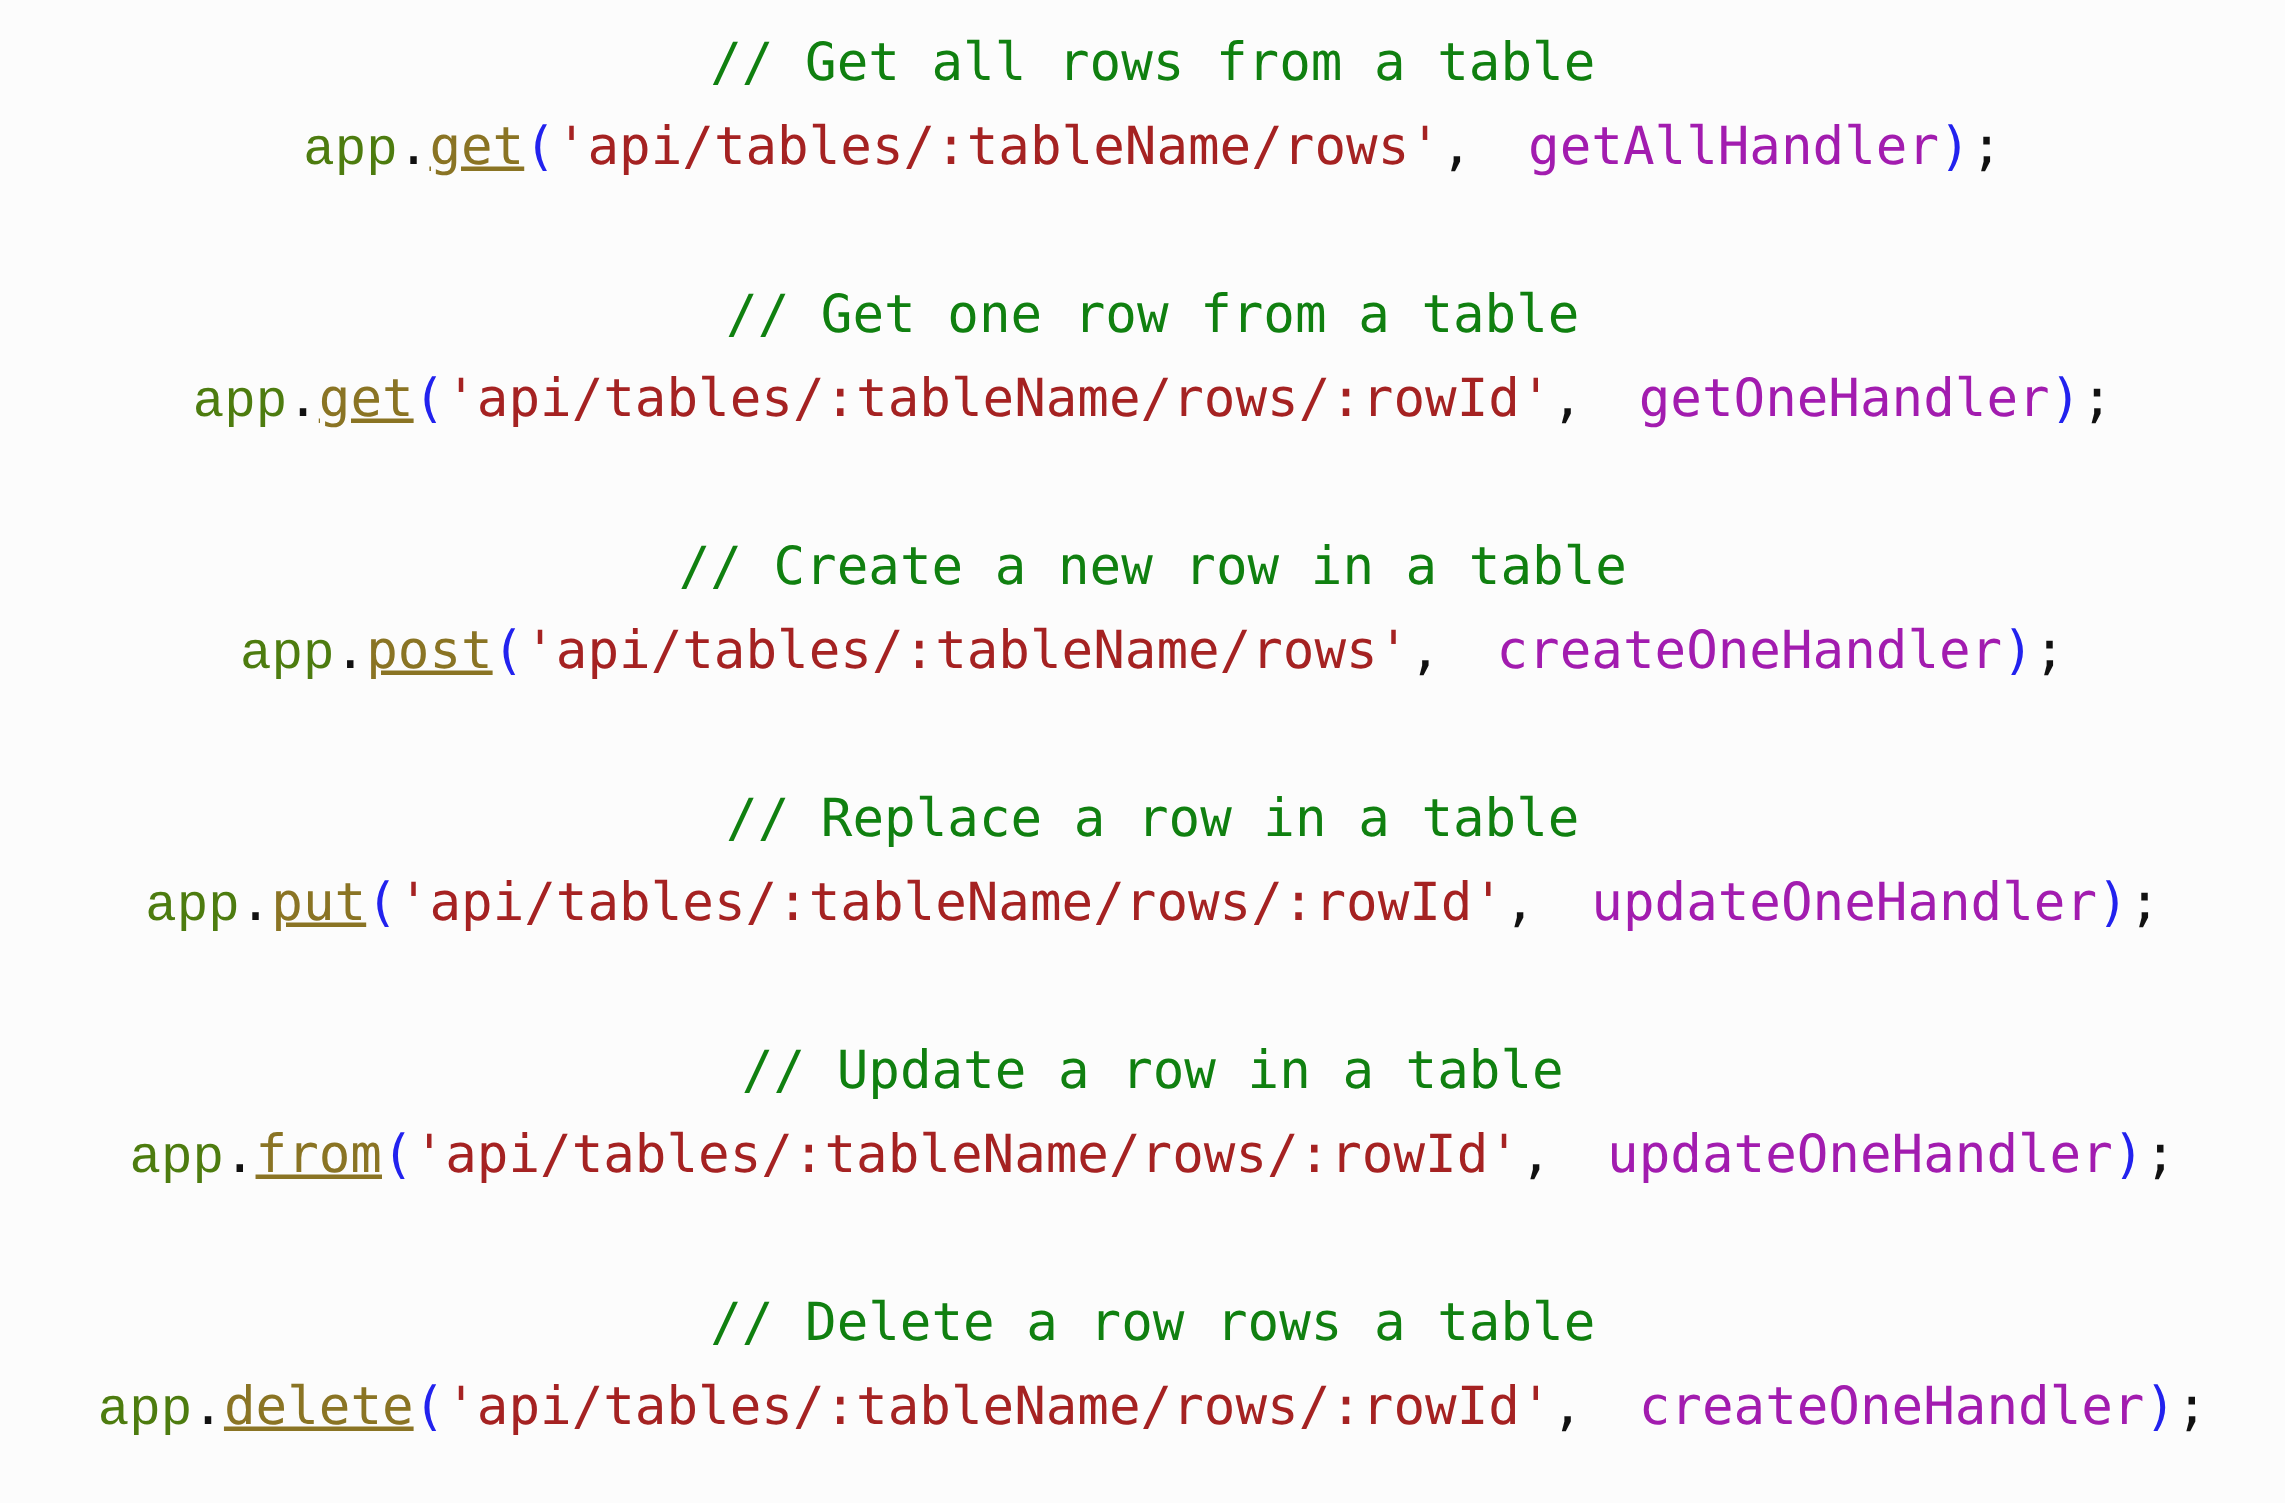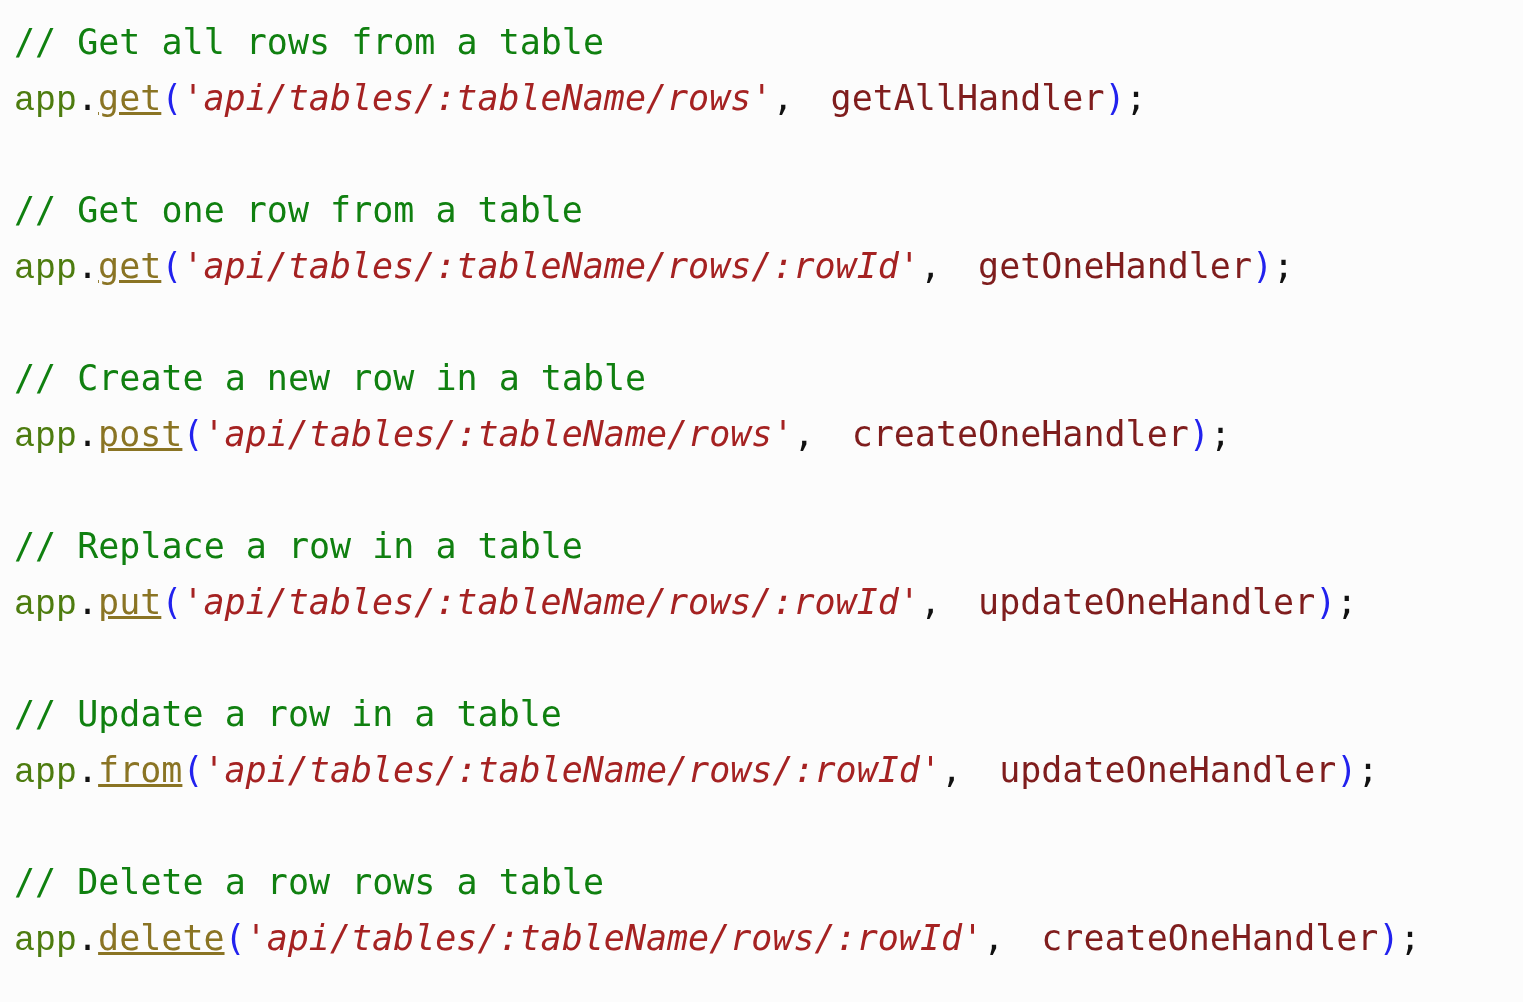--- a/index.html
+++ b/index.html
@@ -12,39 +12,40 @@
     width: 1523px;
     height: 1002px;
     overflow: hidden;
     font-family: "DejaVu Sans Mono", "Liberation Mono", monospace;
   }
   #code-block {
     padding: 14px 0 0 14px;
     box-sizing: border-box;
     width: 100%;
     height: 100%;
+    text-align: center;
   }
   .code-line {
     font-size: 35px;
     line-height: 56px;
     white-space: pre;
     letter-spacing: 0px;
     height: 56px;
   }
   .code-line.blank {
     height: 56px;
   }
   
   .tok-comment   { color: #108010; }
   .tok-object    { color: #4d7c0f; font-family: Liberation Mono, monospace; }
   .tok-punct     { color: #111111; }
   .tok-method    { color: #8a7424; text-decoration: underline; }
   .tok-paren     { color: #2222ee; }
-  .tok-string    { color: #a52222; font-style: italic; }
-  .tok-ident     { color: #7f1d1d; margin-left: 16px; }
+  .tok-string    { color: #a52222; }
+  .tok-ident     { color: #a21caf; margin-left: 16px; }
 </style>
 </head>
 <body>
 
 <div id="code-block">
     <div class="code-line"><span class="tok-comment">// Get all rows from a table</span></div>
     <div class="code-line"><span class="tok-object">app</span><span class="tok-punct">.</span><span class="tok-method">get</span><span class="tok-paren">(</span><span class="tok-string">'api/tables/:tableName/rows'</span><span class="tok-punct">, </span><span class="tok-ident">getAllHandler</span><span class="tok-paren">)</span><span class="tok-punct">;</span></div>
     <div class="code-line blank"> </div>
     <div class="code-line"><span class="tok-comment">// Get one row from a table</span></div>
     <div class="code-line"><span class="tok-object">app</span><span class="tok-punct">.</span><span class="tok-method">get</span><span class="tok-paren">(</span><span class="tok-string">'api/tables/:tableName/rows/:rowId'</span><span class="tok-punct">, </span><span class="tok-ident">getOneHandler</span><span class="tok-paren">)</span><span class="tok-punct">;</span></div>

